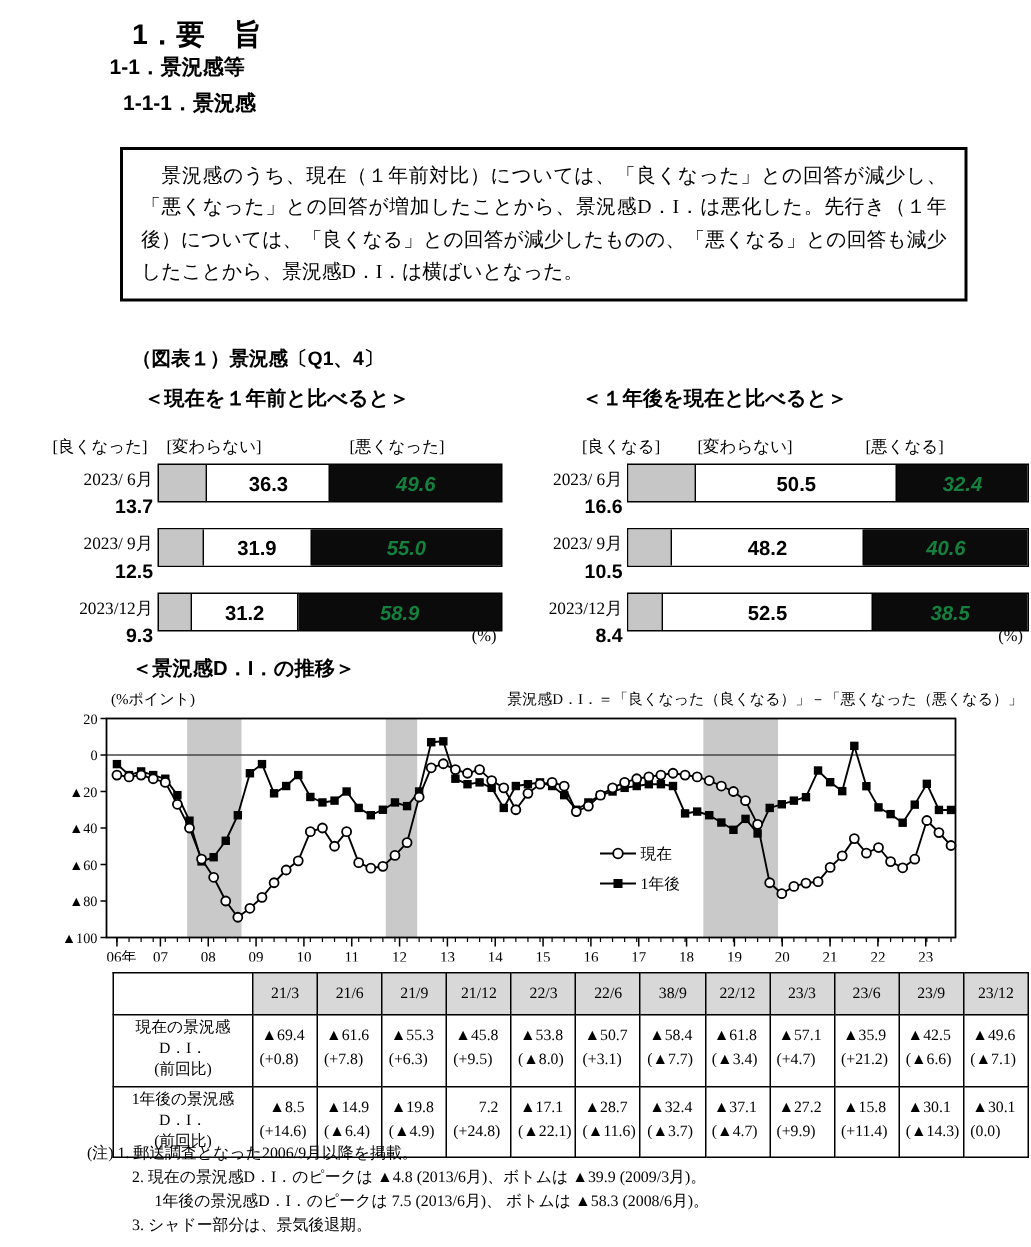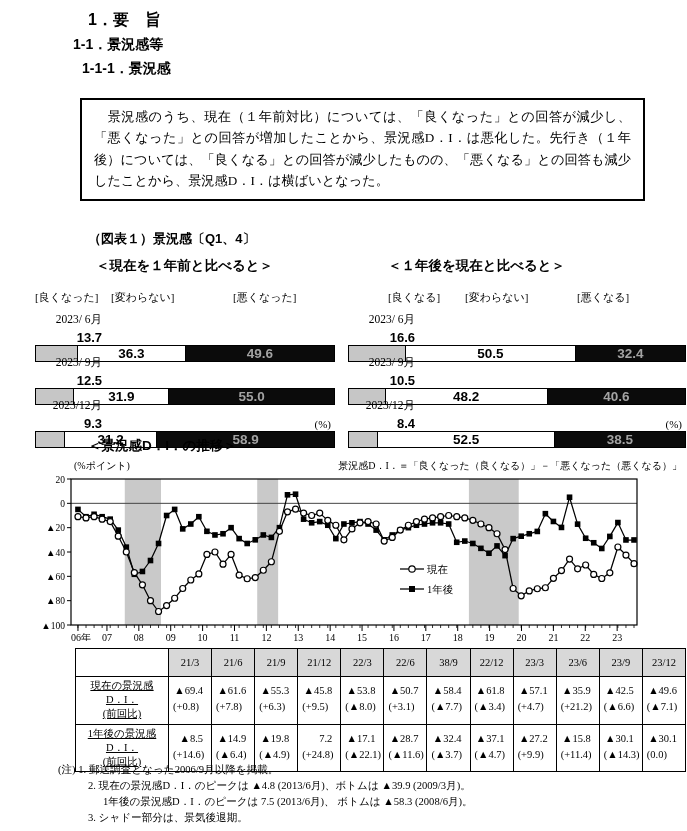--- a/index.html
+++ b/index.html
@@ -3,61 +3,61 @@
 <meta charset="utf-8">
 <style>
   html,body{margin:0;padding:0;}
   body{
     width:687px;height:831px;position:relative;background:#ffffff;color:#000;
     font-family:"Liberation Serif","DejaVu Serif",serif;overflow:hidden;
   }
   .abs{position:absolute;}
   .sans{font-family:"Liberation Sans","DejaVu Sans",sans-serif;}
 
-  #heading1{left:88px;top:10px;font-weight:bold;font-size:16px;}
+  #heading1{left:88px;top:10px;font-weight:bold;font-size:19px;}
   #heading2{left:73px;top:36px;font-weight:bold;font-size:14px;}
   #heading3{left:82px;top:60px;font-weight:bold;font-size:14px;}
 
   #summary-box{
     left:80px;top:98px;width:537px;border:2.5px solid #000;
     padding:6px 12px 7px 12px;font-size:13.2px;line-height:1.62;text-align:justify;
   }
 
   #figure-title{left:88px;top:230px;font-weight:bold;font-size:13px;}
   .subtitle{font-weight:bold;font-size:13.5px;}
   #subtitle-left{left:96px;top:257px;}
   #subtitle-right{left:388px;top:257px;}
 
   .bar-group{position:absolute;top:285px;}
   #bar-group-left{left:35px;width:300px;}
   #bar-group-right{left:348px;width:338px;}
   .blegend{position:relative;height:24px;font-size:11px;}
   .blegend span{position:absolute;top:5px;white-space:nowrap;}
-  .brow{display:flex;height:43px;flex-direction:column;}
+  .brow{display:flex;height:43px;}
   .blabel{width:70px;box-sizing:border-box;text-align:right;padding:3px 3px 0 0;}
   .bdate{display:block;font-size:11.5px;white-space:pre;}
   .bgood{display:block;font-size:13px;font-weight:bold;margin-top:3px;
          font-family:"Liberation Sans","DejaVu Sans",sans-serif;}
   .bbar{flex:1;height:26px;display:flex;border:1px solid #000;box-sizing:border-box;background:#fff;}
   .seg{display:flex;align-items:center;justify-content:center;box-sizing:border-box;overflow:hidden;
        font-family:"Liberation Sans","DejaVu Sans",sans-serif;font-weight:bold;font-size:13.5px;}
   .seg.g{background:#c6c6c6;}
   .seg.w{background:#fff;border-left:1px solid #000;border-right:1px solid #000;}
-  .seg.b{background:#0b0b0b;color:#a3a3a3;}
+  .seg.b{background:#0b0b0b;color:#15803d;font-style:italic;}
   .bunit{position:absolute;font-size:11px;right:4px;top:133px;}
 
   #trend-title{left:88px;top:437px;font-weight:bold;font-size:13.5px;}
   #trend-chart{left:36px;top:455px;width:650px;height:186px;}
 
   #di-table{left:75px;top:648px;}
   #di-table table{border-collapse:collapse;table-layout:fixed;width:611px;}
   #di-table th,#di-table td{border:1px solid #000;padding:4px;}
   #di-table thead th{background:#d8d8d8;height:19px;font-weight:normal;font-size:10.5px;}
   #di-table th.corner{width:84px;background:#fff;}
-  #di-table tbody th{font-weight:normal;font-size:10.5px;line-height:1.35;padding:2px 0;text-decoration:underline;}
+  #di-table tbody th{font-weight:normal;font-size:10.5px;line-height:1.35;padding:2px 0;}
   #di-table td{vertical-align:top;}
   #di-table .main{text-align:right;padding:4px 4px 0 0;font-size:10.5px;white-space:nowrap;}
   #di-table .sub{text-align:left;padding:5px 2px 4px 0;font-size:10.5px;white-space:nowrap;}
 
   #notes{left:58px;top:762px;font-size:10.6px;line-height:1.52;}
   .note-line{white-space:pre;}
   .ind1{margin-left:30px;}
   .ind2{margin-left:45px;}
 </style>
 </head>

